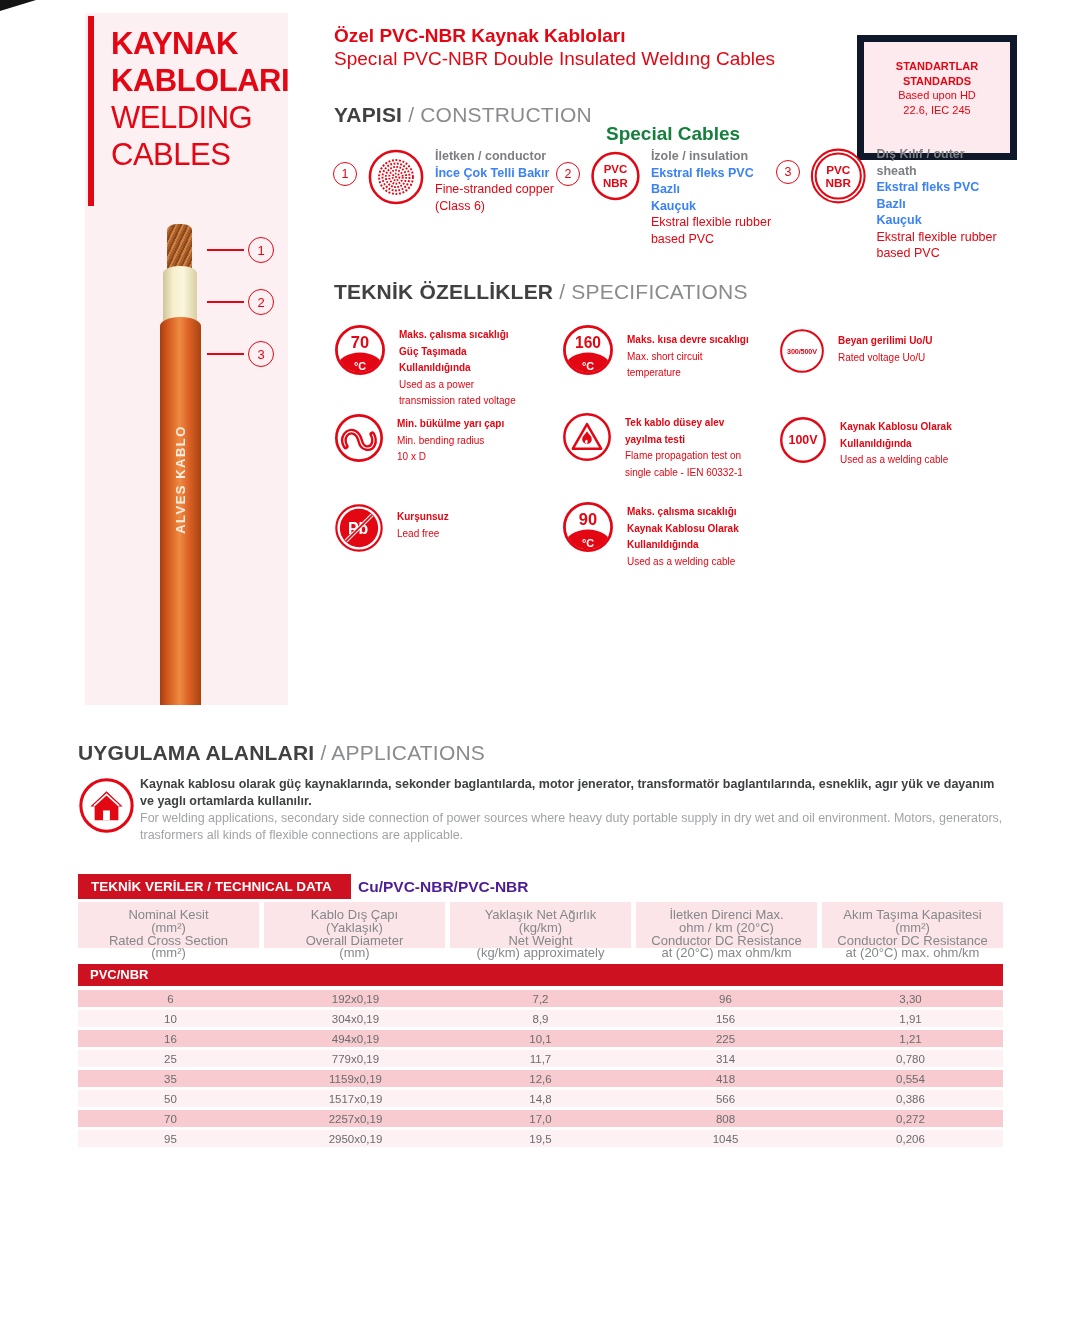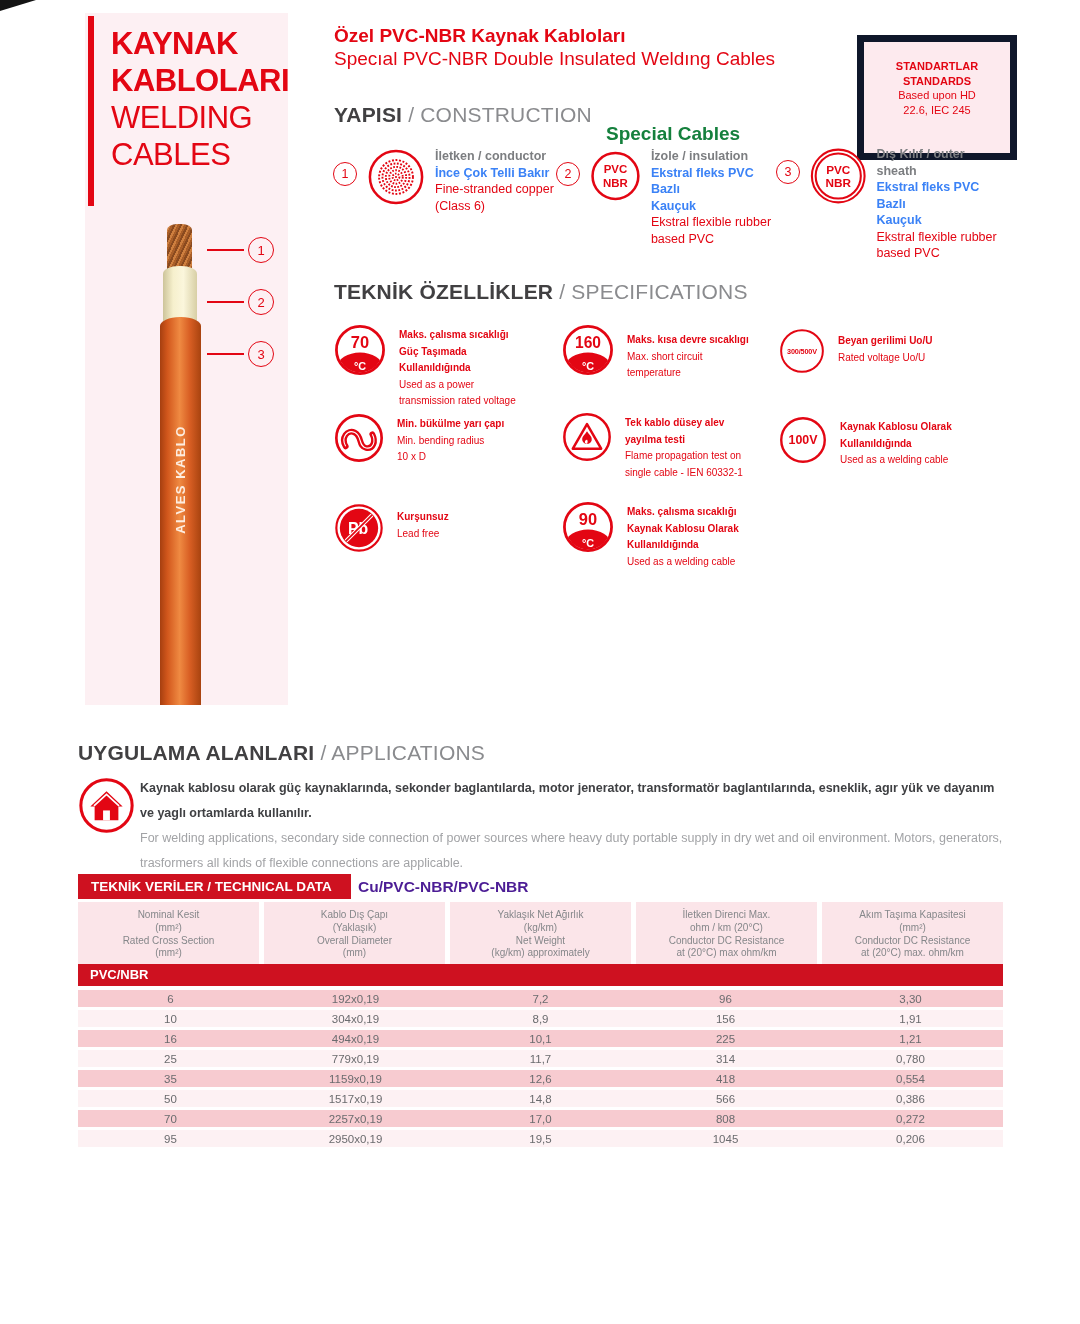--- a/index.html
+++ b/index.html
@@ -61,32 +61,32 @@
   .c-bold{color:#3b82f6;font-weight:bold;}
   .c-reg{color:#e30613;}
 
   
   .spec-item{position:absolute;display:flex;gap:13px;}
   .spec-text{padding-top:3px;}
   .spec-text div{color:#e30613;font-size:10px;line-height:16.5px;}
   .spec-text .b{font-weight:bold;}
 
   
-  .app-text{position:absolute;left:140px;top:776px;width:868px;font-size:12.5px;line-height:25px;}
+  .app-text{position:absolute;left:140px;top:776px;width:868px;font-size:12.5px;line-height:17px;}
   .app-tr{color:#3f4043;font-weight:bold;}
   .app-en{color:#a2a3a6;}
 
   
   .tbl-titlebar{position:absolute;left:78px;top:874px;width:273px;height:25px;background:#ce1120;
     color:#ffffff;font-size:13.5px;font-weight:bold;line-height:25px;padding-left:13px;box-sizing:border-box;}
   .tbl-material{position:absolute;left:358px;top:874px;height:25px;line-height:26px;
     color:#4c1d95;font-size:15.5px;font-weight:bold;}
   .tbl-headrow{position:absolute;left:78px;top:902px;width:925px;display:flex;gap:5px;}
-  .th-cell{flex:1;background:#fbe5e9;height:62px;box-sizing:border-box;padding-top:7px;
-    text-align:center;font-size:10px;line-height:12.8px;color:#85878a;}
+  .th-cell{flex:1;background:#fbe5e9;height:46px;box-sizing:border-box;padding-top:7px;
+    text-align:center;font-size:13px;line-height:12.8px;color:#85878a;}
   .tbl-groupbar{position:absolute;left:78px;top:964px;width:925px;height:22px;background:#ce1120;
     color:#ffffff;font-size:13px;font-weight:bold;line-height:22px;padding-left:12px;box-sizing:border-box;}
   .tbl-body{position:absolute;left:78px;top:990px;width:925px;}
   .t-row{display:flex;height:17px;margin-bottom:3px;align-items:center;}
   .t-row.dark{background:#f7cbd0;}
   .t-row.light{background:#fdf1f3;}
   .t-cell{flex:1;text-align:center;font-size:11.5px;color:#6a6b6e;}
 </style>
 </head>
 <body>

